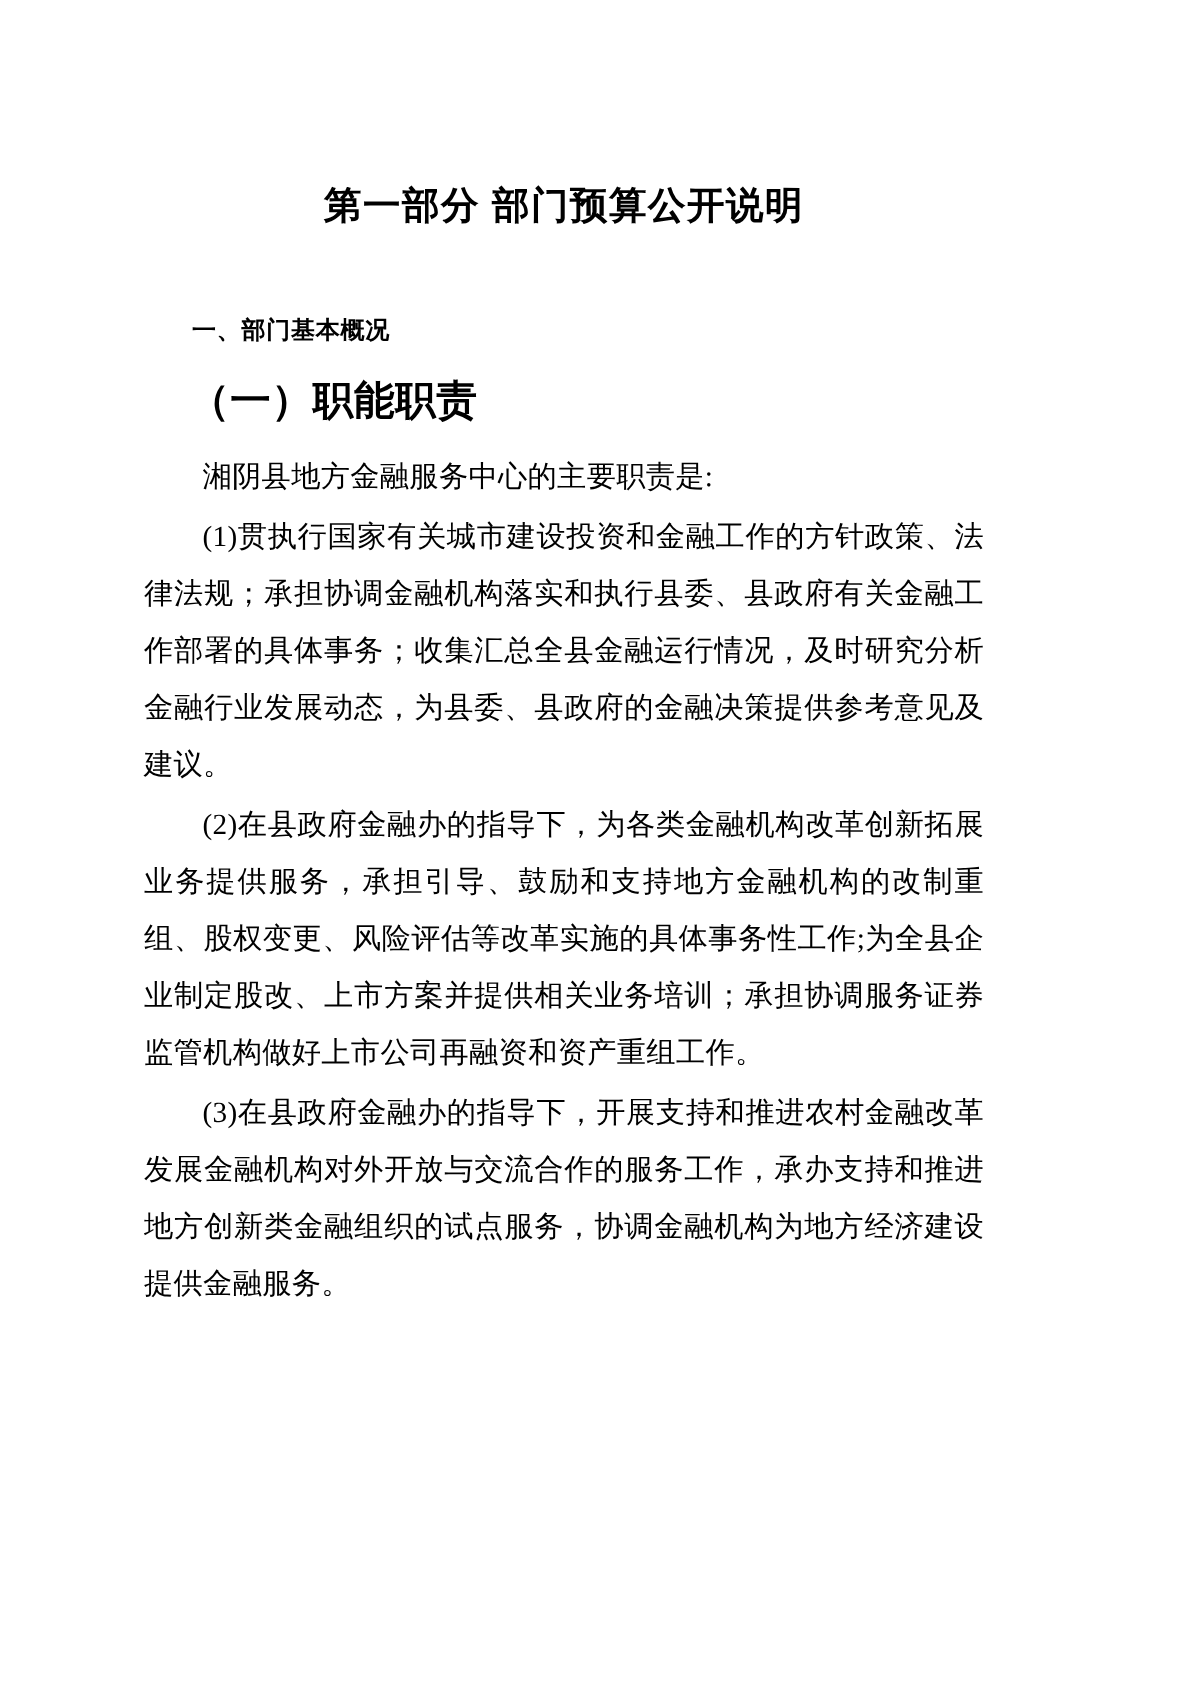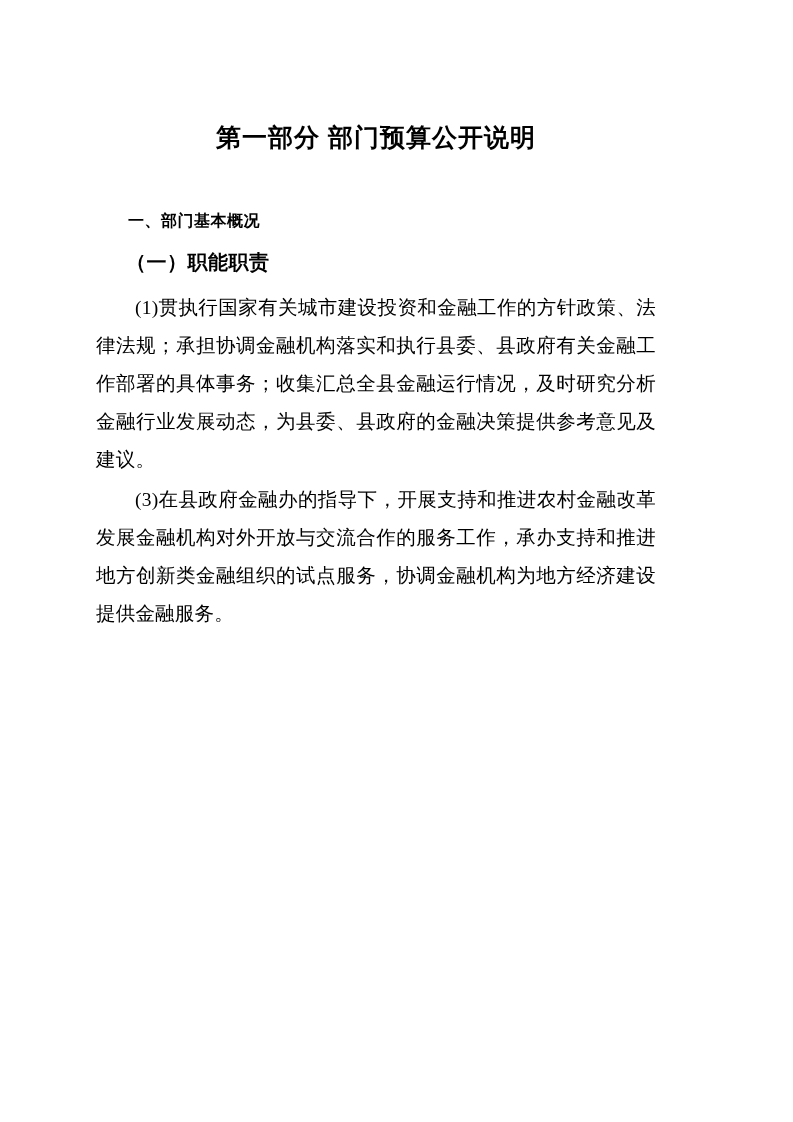--- a/index.html
+++ b/index.html
@@ -34,21 +34,21 @@
     font-family: "Liberation Sans", "DejaVu Sans", sans-serif;
     font-size: 16px;
     font-weight: bold;
     margin: 0 0 14px 0;
     text-indent: 32px;
     letter-spacing: 0.5px;
     line-height: 1.5;
   }
   .heading-2 {
     font-family: "Liberation Sans", "DejaVu Sans", sans-serif;
-    font-size: 20px;
+    font-size: 27px;
     font-weight: bold;
     margin: 12px 0 12px 0;
     text-indent: 30px;
     letter-spacing: 0.5px;
     line-height: 1.5;
   }
   .para {
     font-family: "Liberation Serif", "DejaVu Serif", serif;
     font-size: 19.5px;
     line-height: 1.95;
@@ -63,16 +63,18 @@
 <body>
 
 <div class="page">
 
   <h1 class="doc-title">第一部分 部门预算公开说明</h1>
 
   <h2 class="heading-1">一、部门基本概况</h2>
 
   <h3 class="heading-2">（一）职能职责</h3>
 
+  <p class="para">湘阴县地方金融服务中心的主要职责是:</p>
   <p class="para">(1)贯执行国家有关城市建设投资和金融工作的方针政策、法律法规；承担协调金融机构落实和执行县委、县政府有关金融工作部署的具体事务；收集汇总全县金融运行情况，及时研究分析金融行业发展动态，为县委、县政府的金融决策提供参考意见及建议。</p>
+  <p class="para">(2)在县政府金融办的指导下，为各类金融机构改革创新拓展业务提供服务，承担引导、鼓励和支持地方金融机构的改制重组、股权变更、风险评估等改革实施的具体事务性工作;为全县企业制定股改、上市方案并提供相关业务培训；承担协调服务证券监管机构做好上市公司再融资和资产重组工作。</p>
   <p class="para">(3)在县政府金融办的指导下，开展支持和推进农村金融改革发展金融机构对外开放与交流合作的服务工作，承办支持和推进地方创新类金融组织的试点服务，协调金融机构为地方经济建设提供金融服务。</p>
 
 </div>
 
 </body></html>

